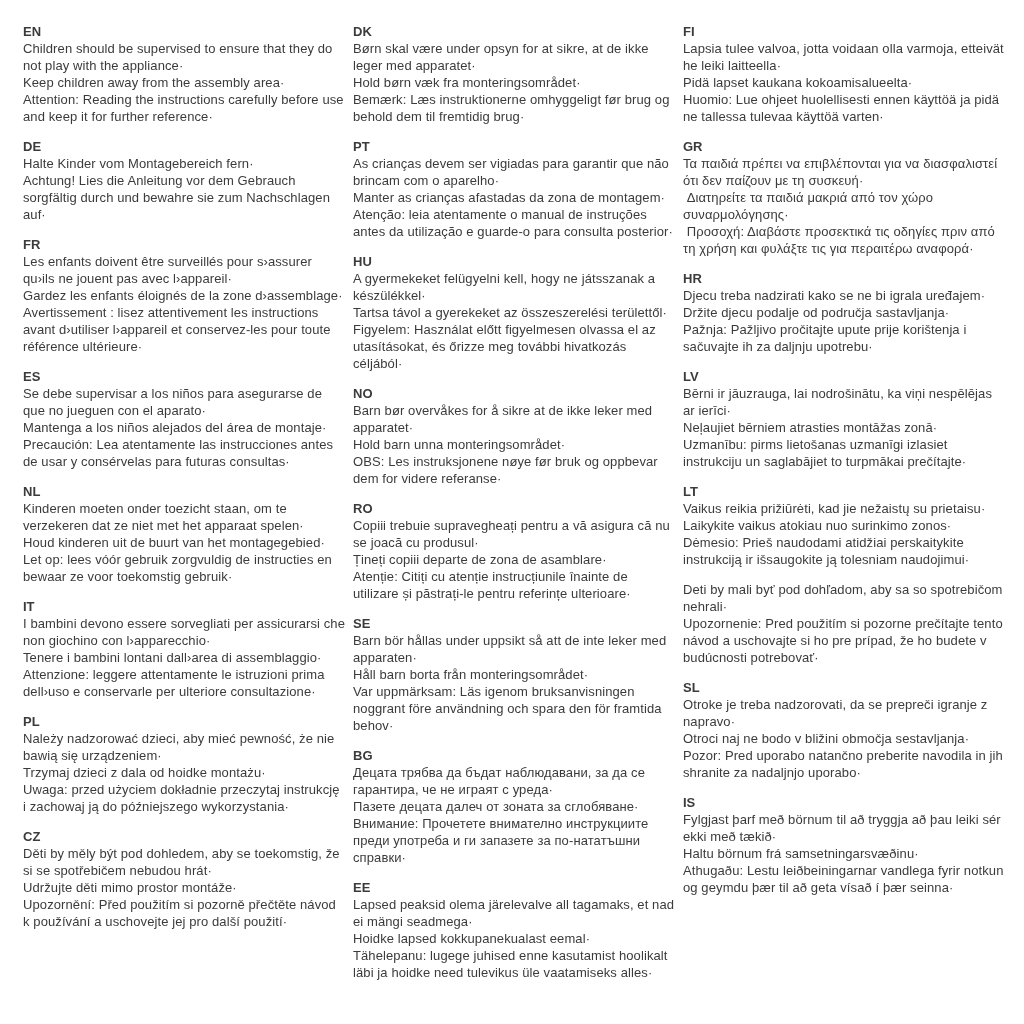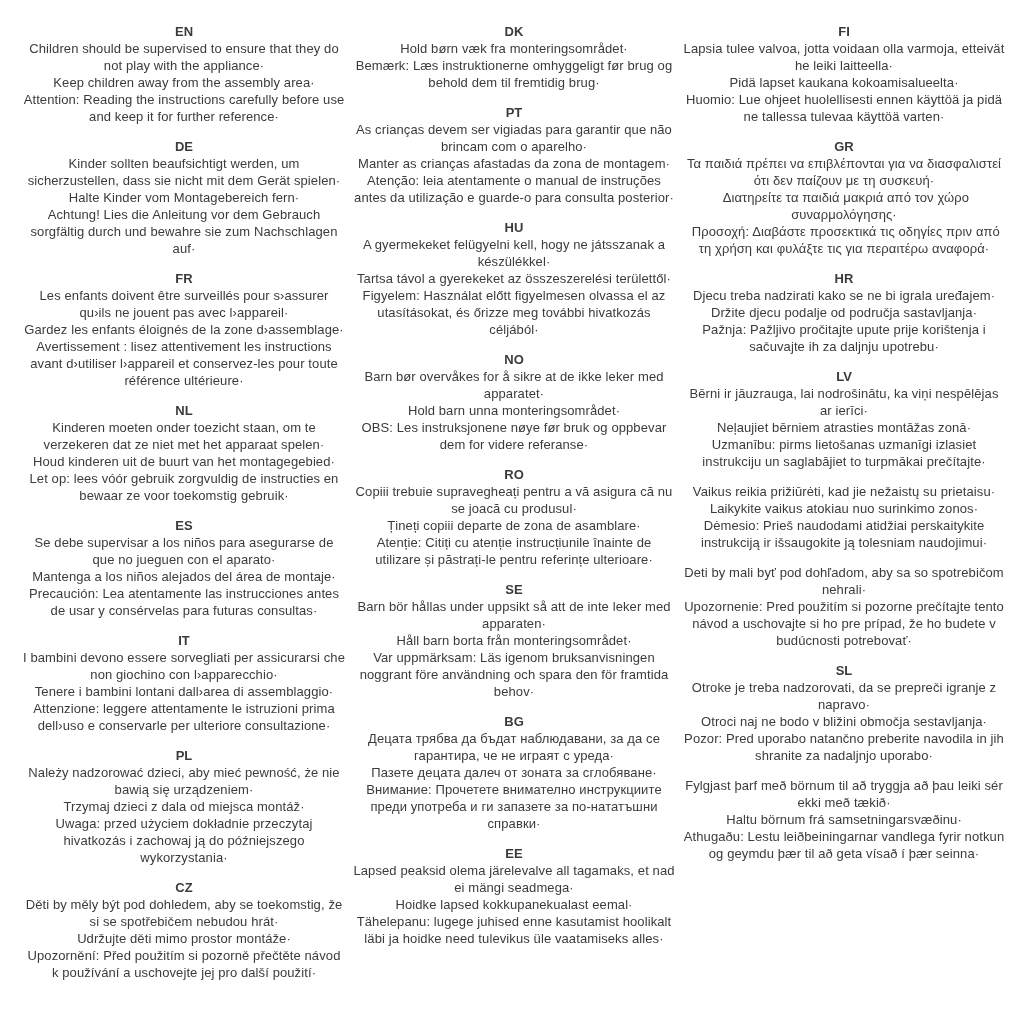--- a/index.html
+++ b/index.html
@@ -18,21 +18,20 @@
     box-sizing: border-box;
     width: 1024px;
     height: 1024px;
     padding: 23px 10px 10px 23px;
     display: flex;
     gap: 8px;
   }
   .column {
     width: 322px;
     flex: 0 0 322px;
-    text-align: center;
   }
   .section {
     margin: 0 0 13px 0;
   }
   .lang-code {
     font-weight: bold;
     font-size: 13px;
     line-height: 17px;
   }
   .sentence {
@@ -48,64 +47,64 @@
 <div class="page">
   <div class="column">
       <div class="section">
         <div class="lang-code">EN</div>
         <p class="sentence">Children should be supervised to ensure that they do not play with the appliance·</p>
         <p class="sentence">Keep children away from the assembly area·</p>
         <p class="sentence">Attention: Reading the instructions carefully before use and keep it for further reference·</p>
       </div>
       <div class="section">
         <div class="lang-code">DE</div>
-        <p class="sentence">Kinder sollten beaufsichtigt werden, um sicherzustellen, dass sie nicht mit dem Gerät spielen·</p>
         <p class="sentence">Halte Kinder vom Montagebereich fern·</p>
         <p class="sentence">Achtung! Lies die Anleitung vor dem Gebrauch sorgfältig durch und bewahre sie zum Nachschlagen auf·</p>
       </div>
       <div class="section">
         <div class="lang-code">FR</div>
         <p class="sentence">Les enfants doivent être surveillés pour s›assurer qu›ils ne jouent pas avec l›appareil·</p>
         <p class="sentence">Gardez les enfants éloignés de la zone d›assemblage·</p>
         <p class="sentence">Avertissement : lisez attentivement les instructions avant d›utiliser l›appareil et conservez-les pour toute référence ultérieure·</p>
       </div>
       <div class="section">
+        <div class="lang-code">ES</div>
+        <p class="sentence">Se debe supervisar a los niños para asegurarse de que no jueguen con el aparato·</p>
+        <p class="sentence">Mantenga a los niños alejados del área de montaje·</p>
+        <p class="sentence">Precaución: Lea atentamente las instrucciones antes de usar y consérvelas para futuras consultas·</p>
+      </div>
+      <div class="section">
         <div class="lang-code">NL</div>
         <p class="sentence">Kinderen moeten onder toezicht staan, om te verzekeren dat ze niet met het apparaat spelen·</p>
         <p class="sentence">Houd kinderen uit de buurt van het montagegebied·</p>
         <p class="sentence">Let op: lees vóór gebruik zorgvuldig de instructies en bewaar ze voor toekomstig gebruik·</p>
-      </div>
-      <div class="section">
-        <div class="lang-code">ES</div>
-        <p class="sentence">Se debe supervisar a los niños para asegurarse de que no jueguen con el aparato·</p>
-        <p class="sentence">Mantenga a los niños alejados del área de montaje·</p>
-        <p class="sentence">Precaución: Lea atentamente las instrucciones antes de usar y consérvelas para futuras consultas·</p>
       </div>
       <div class="section">
         <div class="lang-code">IT</div>
         <p class="sentence">I bambini devono essere sorvegliati per assicurarsi che non giochino con l›apparecchio·</p>
         <p class="sentence">Tenere i bambini lontani dall›area di assemblaggio·</p>
         <p class="sentence">Attenzione: leggere attentamente le istruzioni prima dell›uso e conservarle per ulteriore consultazione·</p>
       </div>
       <div class="section">
         <div class="lang-code">PL</div>
         <p class="sentence">Należy nadzorować dzieci, aby mieć pewność, że nie bawią się urządzeniem·</p>
-        <p class="sentence">Trzymaj dzieci z dala od miejsca montáž·</p>
-        <p class="sentence">Uwaga: przed użyciem dokładnie przeczytaj hivatkozás i zachowaj ją do późniejszego wykorzystania·</p>
+        <p class="sentence">Trzymaj dzieci z dala od hoidke montażu·</p>
+        <p class="sentence">Uwaga: przed użyciem dokładnie przeczytaj instrukcję i zachowaj ją do późniejszego wykorzystania·</p>
       </div>
       <div class="section">
         <div class="lang-code">CZ</div>
         <p class="sentence">Děti by měly být pod dohledem, aby se toekomstig, že si se spotřebičem nebudou hrát·</p>
         <p class="sentence">Udržujte děti mimo prostor montáže·</p>
         <p class="sentence">Upozornění: Před použitím si pozorně přečtěte návod k používání a uschovejte jej pro další použití·</p>
       </div>
     </div>
   <div class="column">
       <div class="section">
         <div class="lang-code">DK</div>
+        <p class="sentence">Børn skal være under opsyn for at sikre, at de ikke leger med apparatet·</p>
         <p class="sentence">Hold børn væk fra monteringsområdet·</p>
         <p class="sentence">Bemærk: Læs instruktionerne omhyggeligt før brug og behold dem til fremtidig brug·</p>
       </div>
       <div class="section">
         <div class="lang-code">PT</div>
         <p class="sentence">As crianças devem ser vigiadas para garantir que não brincam com o aparelho·</p>
         <p class="sentence">Manter as crianças afastadas da zona de montagem·</p>
         <p class="sentence">Atenção: leia atentamente o manual de instruções antes da utilização e guarde-o para consulta posterior·</p>
       </div>
       <div class="section">
@@ -164,33 +163,35 @@
         <p class="sentence">Držite djecu podalje od područja sastavljanja·</p>
         <p class="sentence">Pažnja: Pažljivo pročitajte upute prije korištenja i sačuvajte ih za daljnju upotrebu·</p>
       </div>
       <div class="section">
         <div class="lang-code">LV</div>
         <p class="sentence">Bērni ir jāuzrauga, lai nodrošinātu, ka viņi nespēlējas ar ierīci·</p>
         <p class="sentence">Neļaujiet bērniem atrasties montāžas zonā·</p>
         <p class="sentence">Uzmanību: pirms lietošanas uzmanīgi izlasiet instrukciju un saglabājiet to turpmākai prečítajte·</p>
       </div>
       <div class="section">
+        <div class="lang-code">LT</div>
         <p class="sentence">Vaikus reikia prižiūrėti, kad jie nežaistų su prietaisu·</p>
         <p class="sentence">Laikykite vaikus atokiau nuo surinkimo zonos·</p>
         <p class="sentence">Dėmesio: Prieš naudodami atidžiai perskaitykite instrukciją ir išsaugokite ją tolesniam naudojimui·</p>
       </div>
       <div class="section">
         <p class="sentence">Deti by mali byť pod dohľadom, aby sa so spotrebičom nehrali·</p>
         <p class="sentence">Upozornenie: Pred použitím si pozorne prečítajte tento návod a uschovajte si ho pre prípad, že ho budete v budúcnosti potrebovať·</p>
       </div>
       <div class="section">
         <div class="lang-code">SL</div>
         <p class="sentence">Otroke je treba nadzorovati, da se prepreči igranje z napravo·</p>
         <p class="sentence">Otroci naj ne bodo v bližini območja sestavljanja·</p>
         <p class="sentence">Pozor: Pred uporabo natančno preberite navodila in jih shranite za nadaljnjo uporabo·</p>
       </div>
       <div class="section">
+        <div class="lang-code">IS</div>
         <p class="sentence">Fylgjast þarf með börnum til að tryggja að þau leiki sér ekki með tækið·</p>
         <p class="sentence">Haltu börnum frá samsetningarsvæðinu·</p>
         <p class="sentence">Athugaðu: Lestu leiðbeiningarnar vandlega fyrir notkun og geymdu þær til að geta vísað í þær seinna·</p>
       </div>
     </div>
 </div>
 
 </body></html>

